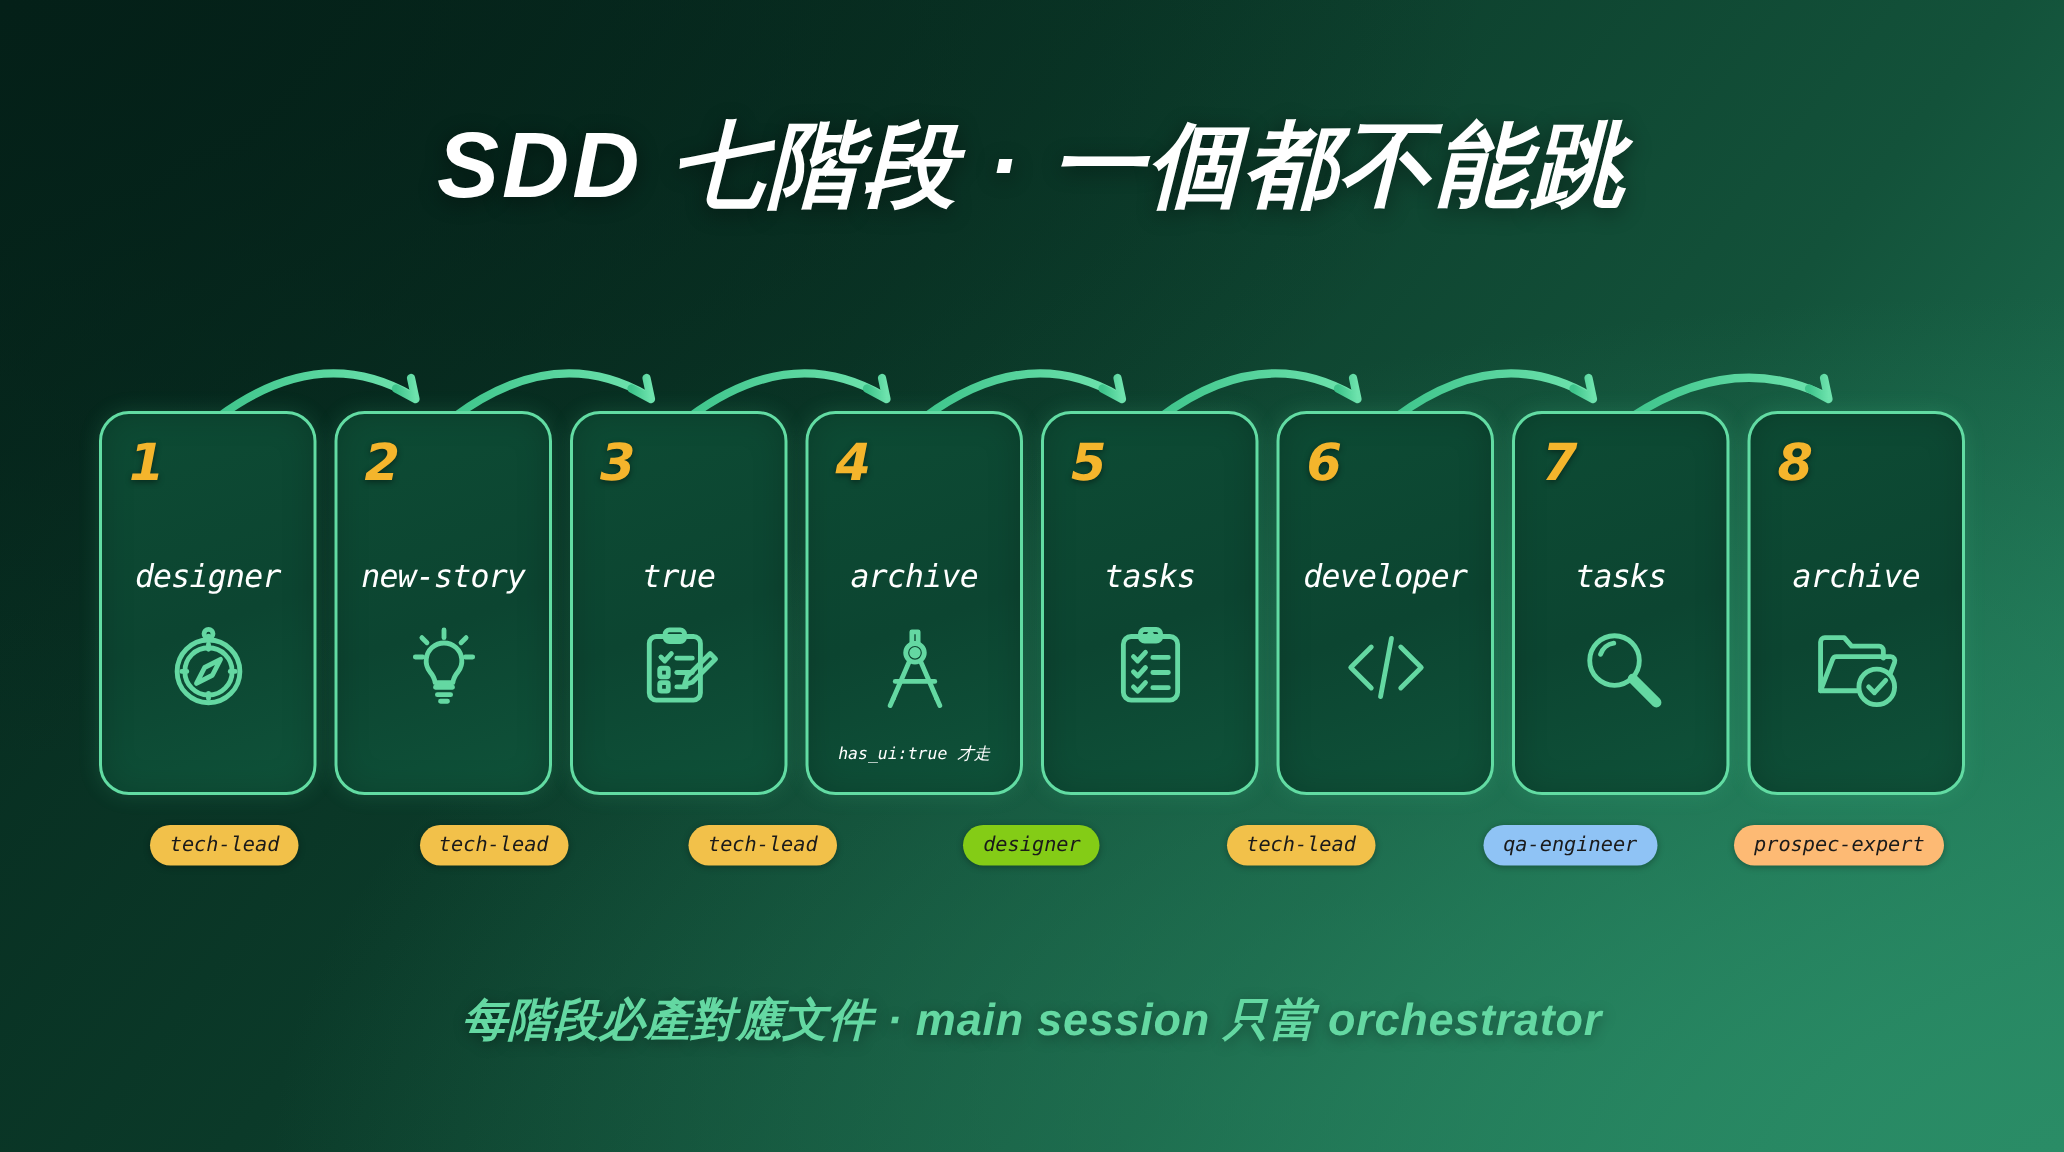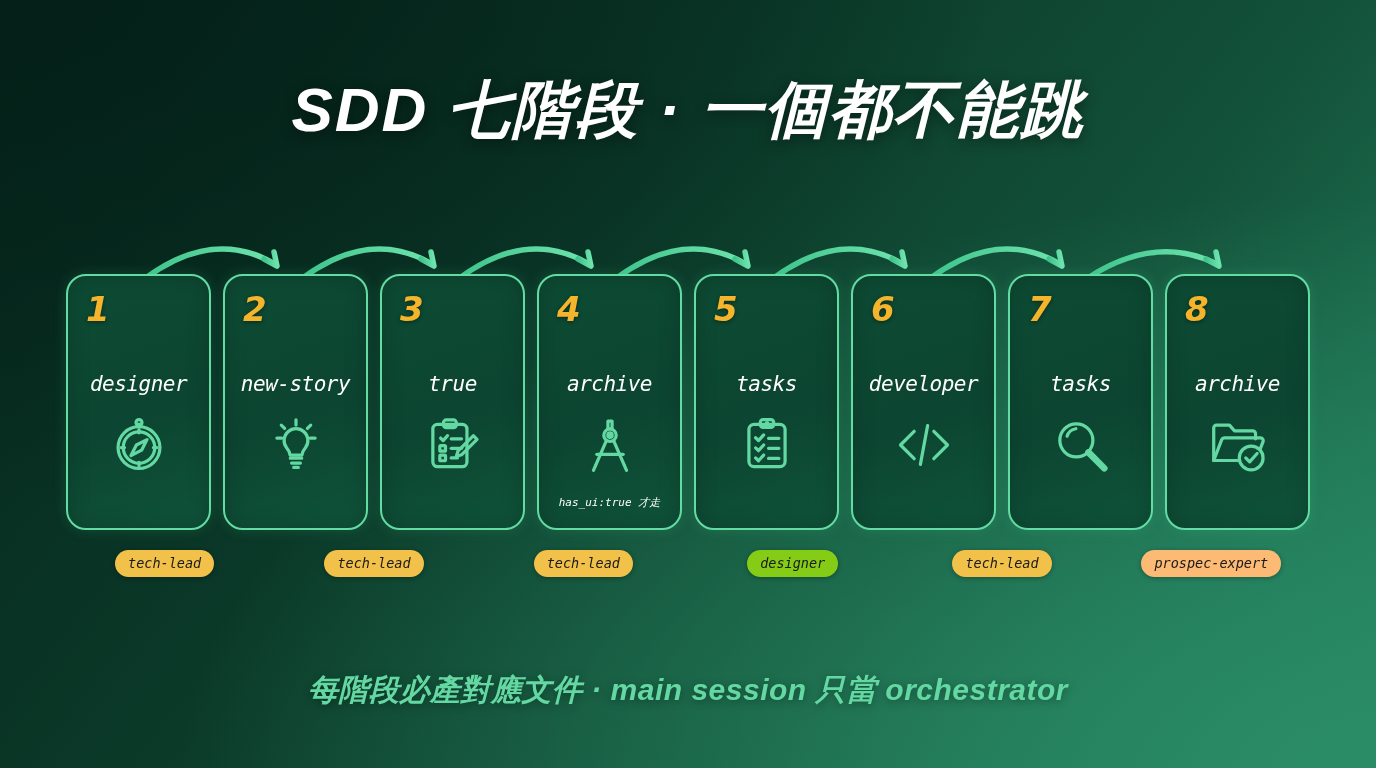--- a/index.html
+++ b/index.html
@@ -155,21 +155,20 @@
     top: 660px;
     left: 0;
     width: 100%;
     text-align: center;
     font-size: 30px;
     font-weight: bold;
     color: #64d8a2;
     letter-spacing: 0.5px;
     text-shadow: 0 2px 9px rgba(0,0,0,0.35);
     white-space: nowrap;
-    margin-top: 10px;
   }
 </style>
 </head>
 <body>
 
 <div class="stage">
 
   <div class="title">SDD 七階段 · 一個都不能跳</div>
 
   <svg class="arrow-band" viewBox="0 0 1376 62" preserveAspectRatio="none" aria-hidden="true">
@@ -314,19 +313,22 @@
       <div class="badge-slot">
         <span class="badge" style="background: rgb(242, 193, 74);">tech-lead</span>
       </div>
       <div class="badge-slot">
         <span class="badge" style="background: #84cc16;">designer</span>
       </div>
       <div class="badge-slot">
         <span class="badge" style="background: rgb(242, 193, 74);">tech-lead</span>
       </div>
       <div class="badge-slot">
+        <span class="badge" style="background: rgb(143, 195, 245);">qa-engineer</span>
+      </div>
+      <div class="badge-slot">
         <span class="badge" style="background: #fdba74;">prospec-expert</span>
       </div>
     </div>
 
   <div class="footer">每階段必產對應文件 · main session 只當 orchestrator</div>
 
 </div>
 
 </body></html>

